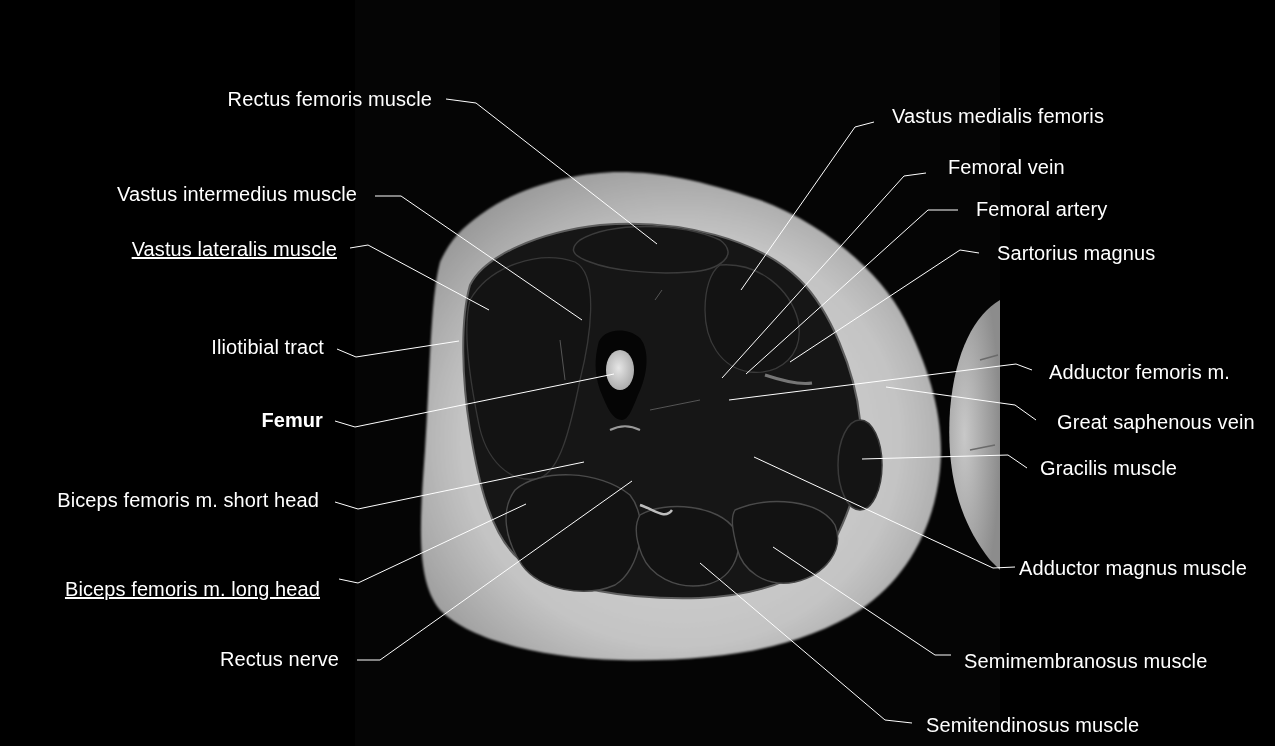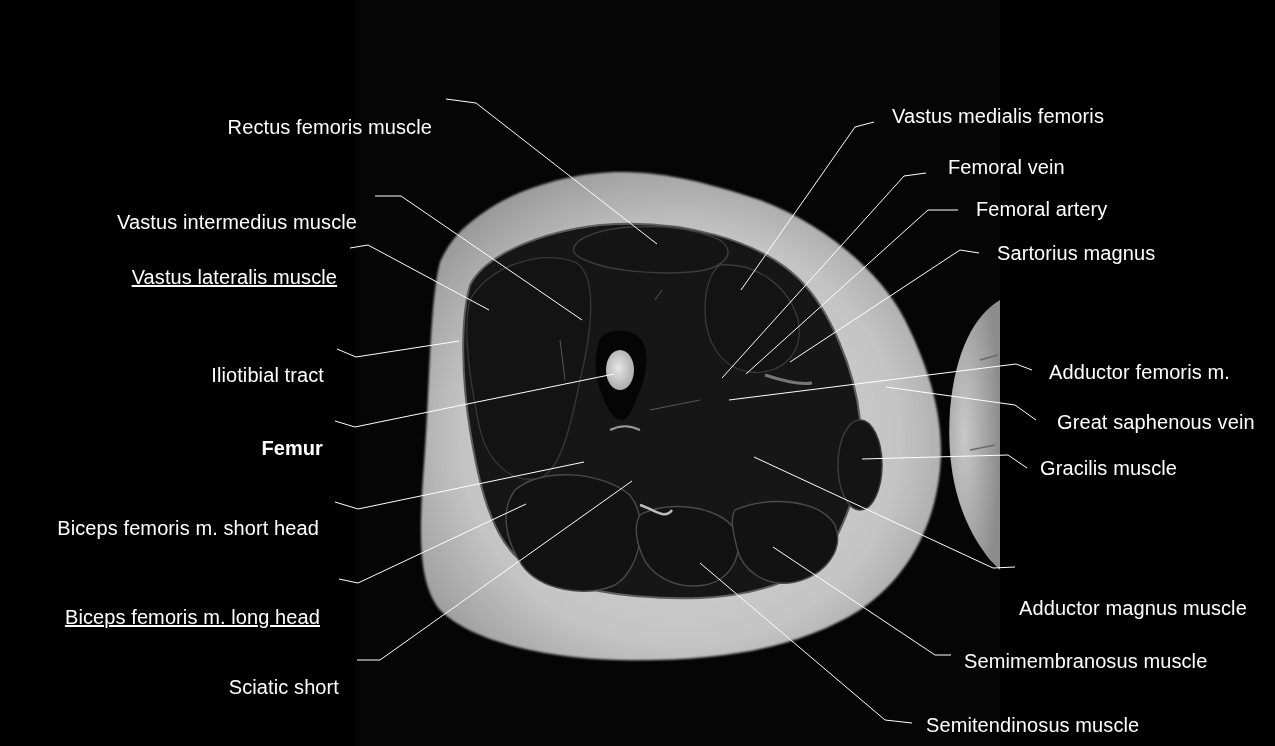--- a/index.html
+++ b/index.html
@@ -1,20 +1,20 @@
 <!DOCTYPE html>
 <html><head>
   <meta charset="utf-8">
   <style>
     html, body { margin: 0; padding: 0; background: #000; }
     body { width: 1275px; height: 746px; position: relative; overflow: hidden; font-family: "Liberation Sans", "DejaVu Sans", sans-serif; }
     #stage { position: absolute; left: 0; top: 0; width: 1275px; height: 746px; background: #000; }
     #mri { position: absolute; left: 0; top: 0; }
     .label { position: absolute; color: #fff; font-size: 20px; line-height: 24px; white-space: nowrap; letter-spacing: 0.1px; }
-    .label.left { text-align: right; margin-top: 28px; }
+    .label.left { text-align: right; }
     .label.right { text-align: left; }
   </style>
 </head>
 <body>
 
 <div id="stage">
   <svg id="mri" width="1275" height="746" viewBox="0 0 1275 746">
     <defs>
       <radialGradient id="fatGrad" cx="50%" cy="55%" r="60%">
         <stop offset="0%" stop-color="#d9d9d9"></stop>
@@ -100,25 +100,25 @@
   </svg>
 
   <div id="labels">
       <div class="label left" style="top: 87px; right: 843px;">Rectus femoris muscle</div>
       <div class="label left" style="top: 182px; right: 918px;">Vastus intermedius muscle</div>
       <div class="label left" style="top: 237px; right: 938px; text-decoration: underline;">Vastus lateralis muscle</div>
       <div class="label left" style="top: 335px; right: 951px;">Iliotibial tract</div>
       <div class="label left" style="top: 408px; right: 952px; font-weight: bold;">Femur</div>
       <div class="label left" style="top: 488px; right: 956px;">Biceps femoris m. short head</div>
       <div class="label left" style="top: 577px; right: 955px; text-decoration: underline;">Biceps femoris m. long head</div>
-      <div class="label left" style="top: 647px; right: 936px;">Sciatic short</div>
+      <div class="label left" style="top: 647px; right: 936px;">Rectus nerve</div>
       <div class="label right" style="top: 104px; left: 892px;">Vastus medialis femoris</div>
       <div class="label right" style="top: 155px; left: 948px;">Femoral vein</div>
       <div class="label right" style="top: 197px; left: 976px;">Femoral artery</div>
       <div class="label right" style="top: 241px; left: 997px;">Sartorius magnus</div>
       <div class="label right" style="top: 360px; left: 1049px;">Adductor femoris m.</div>
       <div class="label right" style="top: 410px; left: 1048px; margin-left: 9px;">Great saphenous vein</div>
       <div class="label right" style="top: 456px; left: 1040px;">Gracilis muscle</div>
-      <div class="label right" style="top: 556px; left: 1019px; margin-top: 40px;">Adductor magnus muscle</div>
+      <div class="label right" style="top: 556px; left: 1019px;">Adductor magnus muscle</div>
       <div class="label right" style="top: 649px; left: 964px;">Semimembranosus muscle</div>
       <div class="label right" style="top: 713px; left: 926px;">Semitendinosus muscle</div>
     </div>
 </div>
 
 </body></html>

